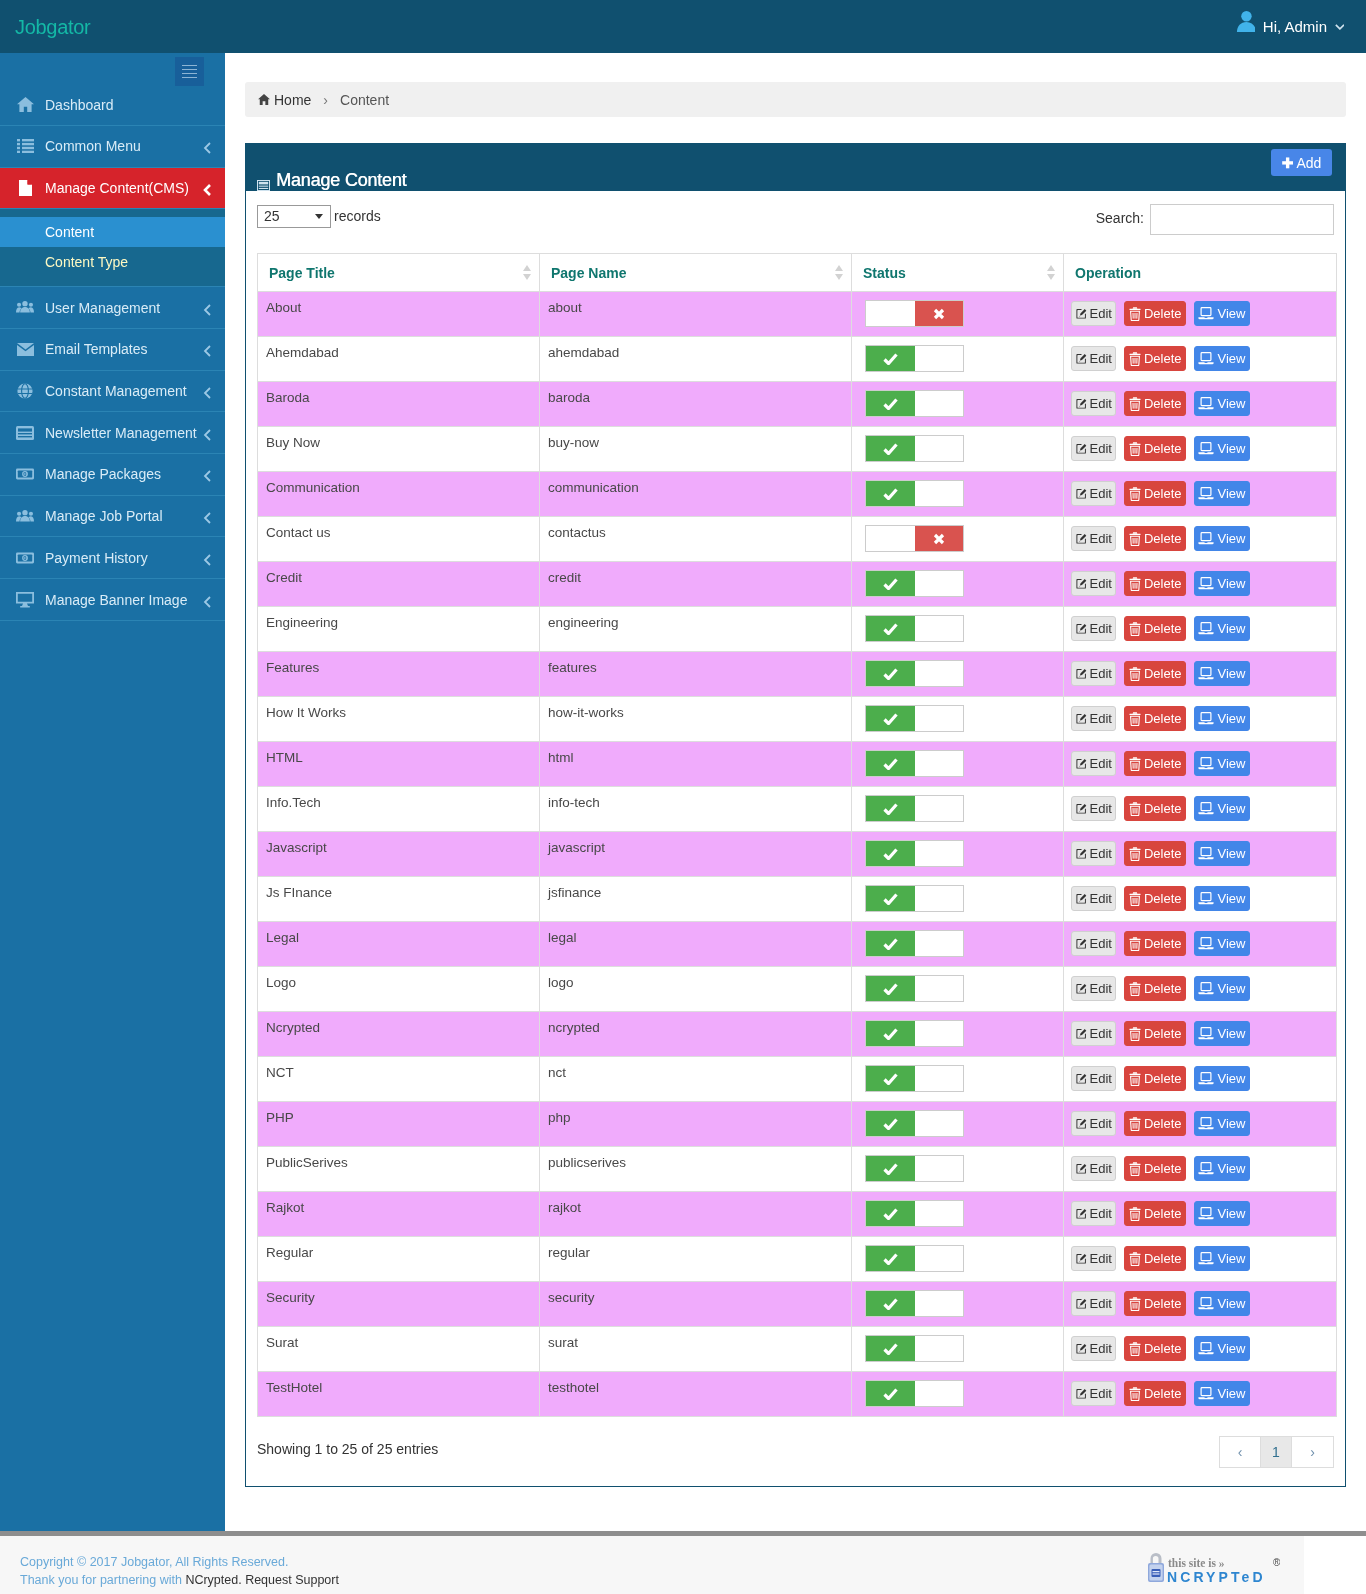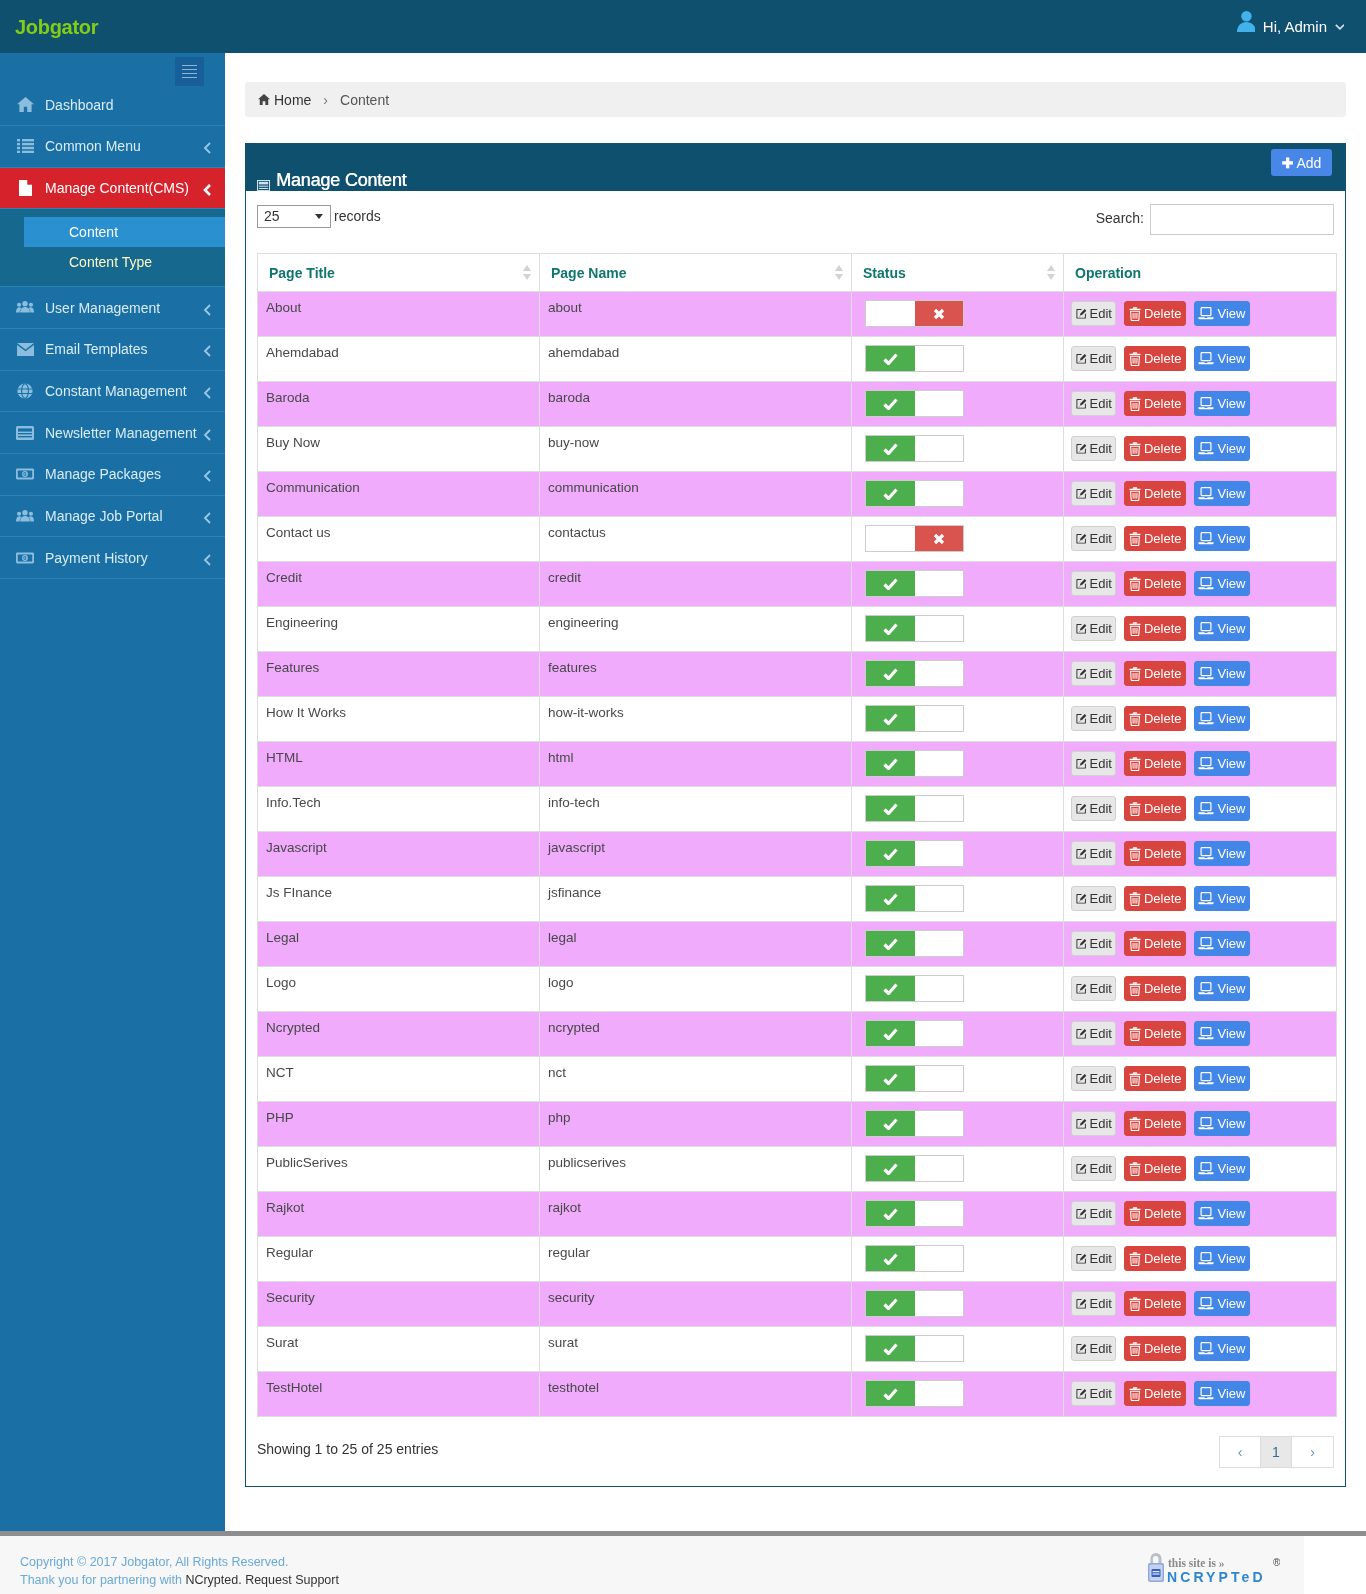--- a/index.html
+++ b/index.html
@@ -2,31 +2,31 @@
 <html><head>
 <meta charset="utf-8">
 <title>Jobgator Admin</title>
 <style>
 * { margin:0; padding:0; box-sizing:border-box; }
 html,body { width:1366px; height:1594px; font-family:"Liberation Sans", sans-serif; background:#fff; position:relative; overflow:hidden; }
 a { text-decoration:none; }
 
 
 .navbar { position:absolute; top:0; left:0; width:1366px; height:53px; background:#10506f; z-index:5; }
-.logo { position:absolute; left:15px; top:16px; color:#84cc16; font-size:20px; font-weight:700; letter-spacing:-0.3px; }
+.logo { position:absolute; left:15px; top:16px; color:#14b8a6; font-size:20px; font-weight:400; letter-spacing:-0.3px; }
 .userbox { position:absolute; right:22px; top:0; height:53px; display:flex; align-items:center; color:#fff; font-size:15px; }
 .usericon { width:19px; height:23px; margin-right:8px; margin-top:-10px; }
 .user-caret { margin-left:8px; width:9px; height:6px; }
 
 
 .sidebar { position:absolute; top:53px; left:0; width:225px; height:1478px; background:#1a70a4; z-index:4; }
 .hamburger { position:absolute; top:4px; right:21px; width:29px; height:29px; background:#185f9a; display:flex; flex-direction:column; justify-content:center; align-items:center; gap:2.7px; }
 .hamburger span { display:block; width:15px; height:1.4px; background:#8db4d4; }
 .smenu { position:absolute; top:31.4px; left:0; width:225px; list-style:none; }
-.smenu > li { position:relative; height:41.7px; border-bottom:1px solid #2b84b4; display:flex; align-items:center;padding-left:24px; }
+.smenu > li { position:relative; height:41.7px; border-bottom:1px solid #2b84b4; display:flex; align-items:center; }
 .smenu > li.submenu-wrap { height:77.9px; display:block; background:#17688f; border-bottom:1px solid #2b84b4; }
 .smenu .micon { position:absolute; left:16px; width:18px; height:16px; display:flex; align-items:center; justify-content:center; }
 .smenu .micon svg { fill:#8bbede; }
 .smenu .mtext { position:absolute; left:45px; color:#d9ecf7; font-size:14px; white-space:nowrap; }
 .smenu .mcaret { position:absolute; right:14px; top:50%; margin-top:-6px; width:8px; height:12px; }
 .smenu .mcaret svg { stroke:#9cc8e5; } .smenu .mcaret svg path { stroke-width:1.8; } .smenu > li.active-red .mcaret svg path { stroke-width:2.6; }
 .smenu > li.active-red { background:#d6232b; }
 .smenu > li.active-red .micon svg { fill:#ffffff; }
 .smenu > li.active-red .mtext { color:#ffffff; }
 .smenu > li.active-red .mcaret svg { stroke:#ffffff; }
@@ -254,20 +254,31 @@
             <rect x="2" y="2" width="16" height="8" rx="1" fill="#1a70a4"></rect>
             <circle cx="10" cy="6" r="3.2" fill="#8bbede"></circle>
             <text x="10" y="8.3" font-size="6.5" text-anchor="middle" fill="#1a70a4" font-weight="bold">0</text>
           </svg>
         </span>
         <span class="mtext">Payment History</span>
         <span class="mcaret"><svg width="8" height="12" viewBox="0 0 8 12">
             <path d="M7 1 L2 6 L7 11" fill="none" stroke-width="2.2"></path>
           </svg></span>
       </li>
+    <li class="">
+        <span class="micon">
+          <svg width="18" height="16" viewBox="0 0 18 16">
+            <path d="M0 0 L18 0 L18 11.5 L11 11.5 L12 14 L13.8 14 L13.8 15.6 L4.2 15.6 L4.2 14 L6 14 L7 11.5 L0 11.5 Z M1.8 1.8 L16.2 1.8 L16.2 9.7 L1.8 9.7 Z" fill-rule="evenodd"></path>
+          </svg>
+        </span>
+        <span class="mtext">Manage Banner Image</span>
+        <span class="mcaret"><svg width="8" height="12" viewBox="0 0 8 12">
+            <path d="M7 1 L2 6 L7 11" fill="none" stroke-width="2.2"></path>
+          </svg></span>
+      </li>
   </ul>
 </div>
 
 <div class="main">
   <div class="breadcrumb">
     <span class="bc-home">
       <svg width="12" height="11" viewBox="0 0 14 13">
           <path d="M7 0 L14 6.3 L12 6.3 L12 13 L8.6 13 L8.6 8.5 L5.4 8.5 L5.4 13 L2 13 L2 6.3 L0 6.3 Z"></path>
         </svg>
       Home</span>

